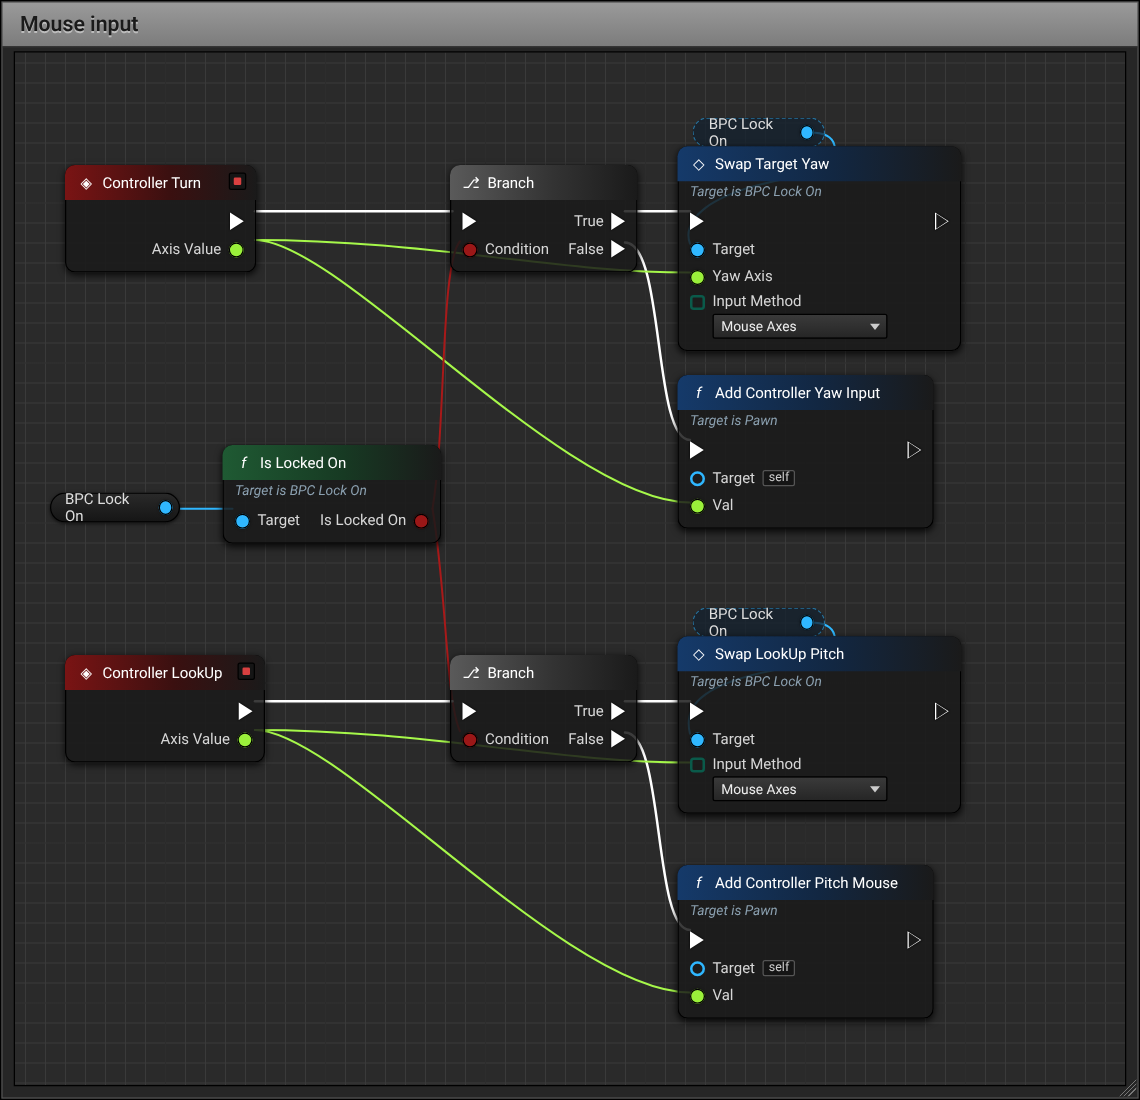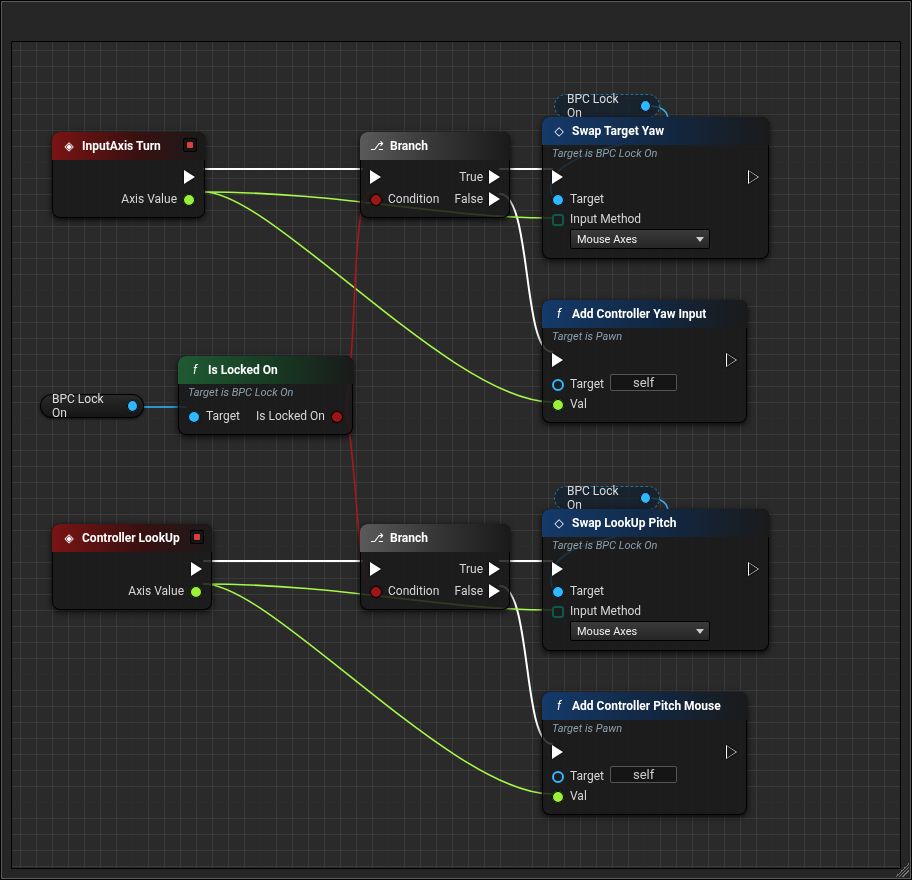--- a/index.html
+++ b/index.html
@@ -23,21 +23,21 @@
 .wires{position:absolute;inset:0;pointer-events:none}
 .wire{fill:none;stroke-linecap:round}
 .w-exec{stroke:#fff;stroke-width:2}
 .w-float{stroke:#a6f84a;stroke-width:1.6}
 .w-bool{stroke:#a81919;stroke-width:1.6}
 .w-obj{stroke:#2fb7ff;stroke-width:1.6}
 
 .node{position:absolute;border-radius:8px;background:#1a1a1ad9;box-shadow:0 2px 6px #000c,inset 0 0 0 1px #000;min-width:150px;color:#ddd;font-size:12px}
 .node .hdr{height:28px;border-radius:8px 8px 0 0;display:flex;align-items:center;gap:6px;padding:0 10px;position:relative}
 .node .hdr .ic{width:14px;height:14px;display:inline-flex;align-items:center;justify-content:center;color:#fff}
-.node .hdr .t{color:#fff;font-weight:700;white-space:nowrap}
+.node .hdr .t{color:#fff;font-weight:400;white-space:nowrap}
 .node .hdr .ind{position:absolute;right:8px;top:6px;width:14px;height:14px;border:1px solid #000;background:#151515;border-radius:2px}
 .node .hdr .ind::after{content:"";position:absolute;inset:3px;border-radius:1px}
 .ind-red::after{background:#d84040}
 .hdr-red{background:linear-gradient(90deg,#7a1414 0%,#3a1010 55%,#1a1a1a 100%)}
 .hdr-gray{background:linear-gradient(90deg,#5a5a5a 0%,#333 55%,#1a1a1a 100%)}
 .hdr-blue{background:linear-gradient(90deg,#153a6a 0%,#122742 55%,#1a1a1a 100%)}
 .hdr-green{background:linear-gradient(90deg,#1f5a33 0%,#173a23 55%,#1a1a1a 100%)}
 .sub{padding:2px 10px 0;color:#8ba0b0;font-style:italic;font-size:11px}
 
 .body{padding:6px 0 8px}
@@ -59,29 +59,32 @@
 .enum{color:#0a5a4a}
 
 .varnode{position:absolute;height:24px;border-radius:12px;background:linear-gradient(#2a2a2a,#151515);box-shadow:inset 0 0 0 1px #000,0 1px 3px #000a;display:flex;align-items:center;gap:8px;padding:0 6px 0 12px;color:#ddd;font-size:12px}
 .varnode .pin{margin-left:4px}
 
 .link-pill{position:absolute;height:24px;border:1px dashed #2fb7ff88;border-radius:12px;background:#14222fbf;display:flex;align-items:center;gap:8px;padding:0 8px 0 12px;color:#ddd;font-size:12px}
 
 .select{position:relative;height:20px;background:linear-gradient(#3a3a3a,#262626);border:1px solid #000;border-radius:2px;display:flex;align-items:center;padding:0 18px 0 6px;font-size:11px;color:#eee;min-width:140px}
 .select::after{content:"";position:absolute;right:5px;top:7px;width:0;height:0;border-left:4px solid transparent;border-right:4px solid transparent;border-top:5px solid #ccc}
 
-.selfbox{display:inline-block;border:1px solid #555;border-radius:2px;padding:0 22px;font-size:13px;color:#ccc;background:#151515}
+.selfbox{display:inline-block;border:1px solid #555;border-radius:2px;padding:0 4px;font-size:10px;color:#ccc;background:#151515}
 
 .resize{position:absolute;right:2px;bottom:2px;width:14px;height:14px;background:
   linear-gradient(135deg,transparent 50%,#777 50% 55%,transparent 55% 62%,#777 62% 67%,transparent 67% 74%,#777 74% 79%,transparent 79%)}
 </style>
 </head>
 <body>
 
 <div class="frame">
+  <div class="title-bar">
+    <span>Mouse input</span>
+  </div>
 
   <div class="canvas">
 
     <svg class="wires" width="892" height="830">
 
       <path class="wire w-exec" d="M192 127 C260 127 300 127 350 127"></path>
 
       <path class="wire w-exec" d="M488 127 C510 127 520 127 540 127"></path>
 
       <path class="wire w-exec" d="M488 152 C520 152 510 310 540 310"></path>
@@ -107,21 +110,21 @@
       <path class="wire w-exec" d="M488 544 C520 544 510 702 540 702"></path>
 
       <path class="wire w-float" d="M192 542 C330 542 430 568 540 568"></path>
 
       <path class="wire w-float" d="M192 542 C260 542 440 752 540 752"></path>
     </svg>
 
     <div class="node" style="left:40px;top:90px;width:153px">
       <div class="hdr hdr-red">
         <span class="ic">◈</span>
-        <span class="t">InputAxis Turn</span>
+        <span class="t">Controller Turn</span>
         <span class="ind ind-red"></span>
       </div>
       <div class="body">
         <div class="row">
             <span class="side"></span>
             <span class="side r">
               <span class="pin exec"></span>
             </span>
           </div>
         <div class="row">
@@ -179,20 +182,26 @@
               <span class="pin exec"></span>
             </span>
           <span class="side r">
               <span class="pin exec hollow"></span>
             </span>
         </div>
         <div class="row">
             <span class="side">
               <span class="pin obj"></span>
               <span class="lbl">Target</span>
+            </span>
+          </div>
+        <div class="row">
+            <span class="side">
+              <span class="pin float"></span>
+              <span class="lbl">Yaw Axis</span>
             </span>
           </div>
         <div class="row" style="align-items:flex-start;flex-direction:column;gap:3px">
           <span class="side">
               <span class="pin hollowc enum" style="border-radius:3px"></span>
               <span class="lbl">Input Method</span>
             </span>
           <span class="side" style="padding-left:18px">
               <span class="select">
                 <span>Mouse Axes</span>

